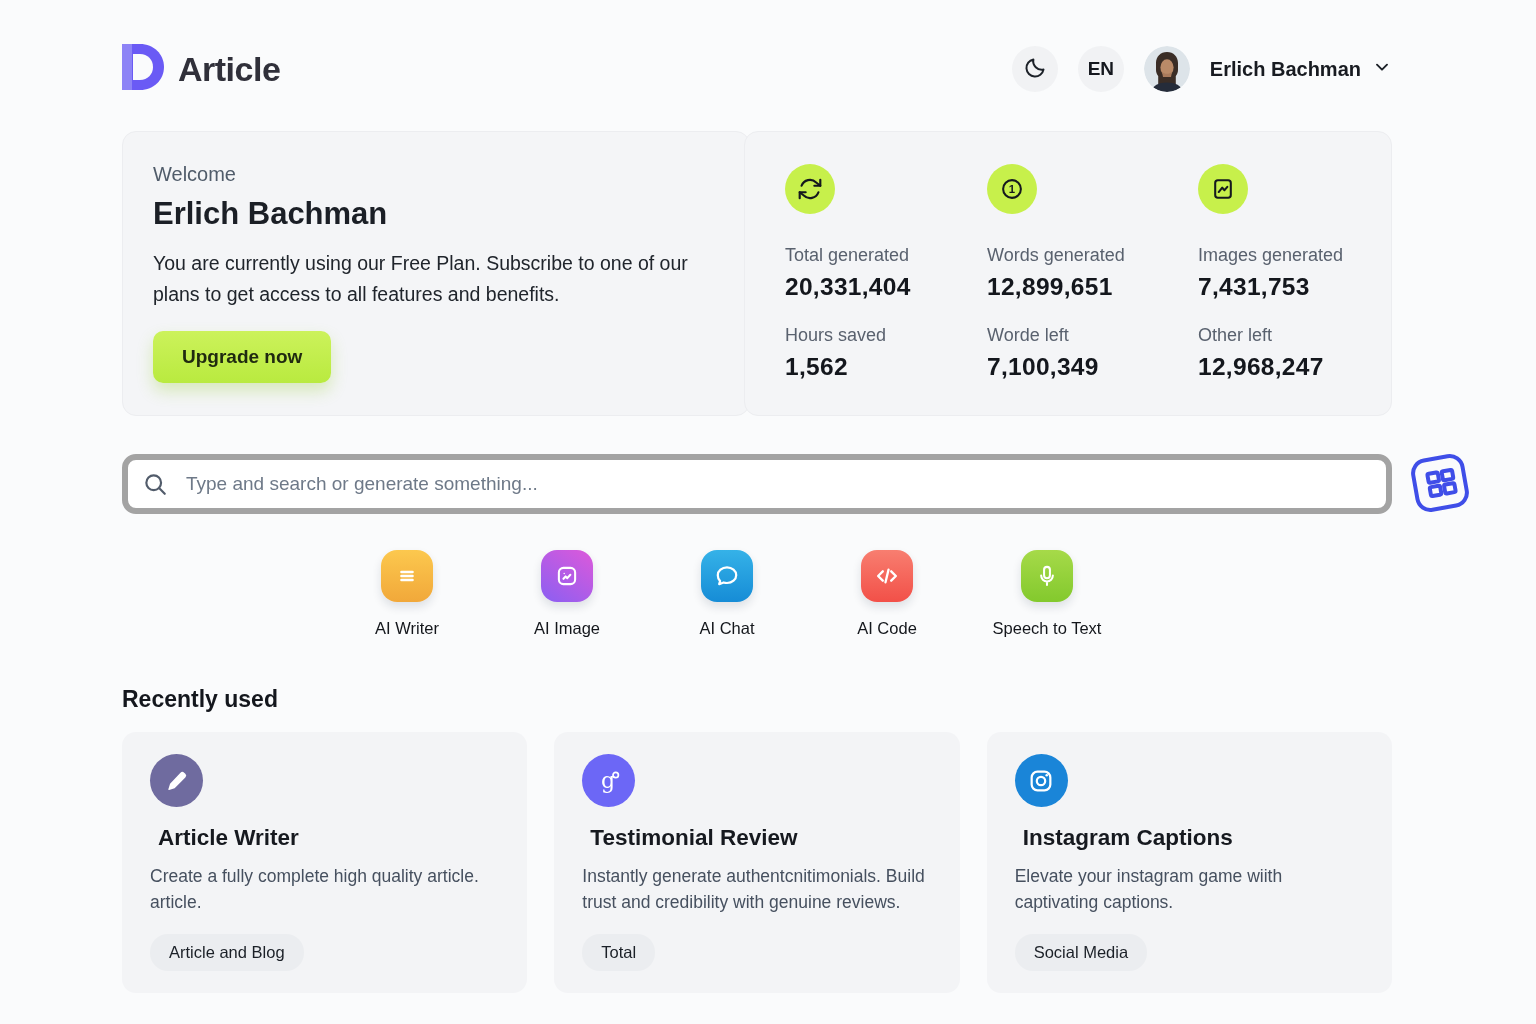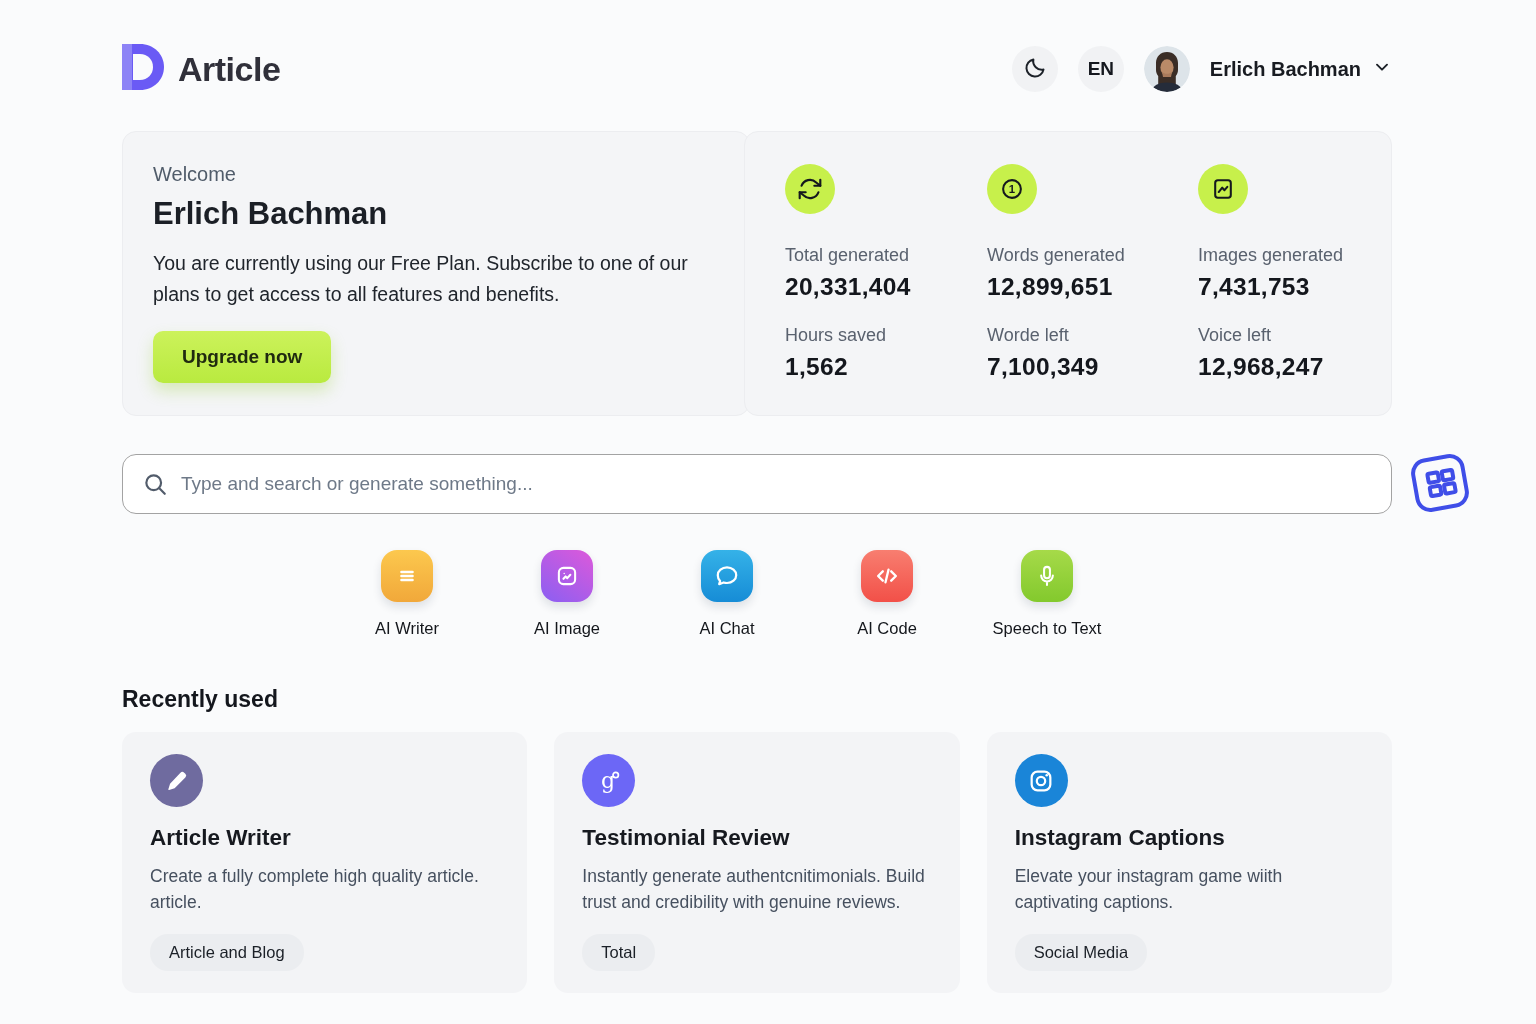--- a/index.html
+++ b/index.html
@@ -35,21 +35,21 @@
   .stats-card { top:131px; left:744px; width:648px; height:285px; padding:32px 20px 0 40px;
     display:grid; grid-template-columns:202px 211px auto; }
   .stat-icon { width:50px; height:50px; border-radius:50%; background:#c7f04b;
     display:flex; align-items:center; justify-content:center; margin-bottom:31px; }
   .stat-label { font-size:18px; color:#59616e; margin-bottom:7px; }
   .stat-value { font-size:24.5px; font-weight:700; color:#14171d; letter-spacing:.3px; }
   .stat-gap { height:24px; }
 
   
   .search-wrap { position:absolute; top:454px; left:122px; width:1270px; height:60px; }
-  .search-input { width:100%; height:100%; border:1px solid #a3a3a3; border-radius:14px;
+  .search-input { width:100%; height:100%; border:6px solid #a3a3a3; border-radius:14px;
     background:#ffffff; padding:0 22px 0 58px; font-size:19px; color:#1f242b;
     font-family:"Liberation Sans",sans-serif; outline:none; }
   .search-input::placeholder { color:#6e7988; }
   .search-glyph { position:absolute; left:20px; top:17px; }
   .apps-btn { position:absolute; top:449px; left:1406px; width:68px; height:70px;
     background:none; border:none; cursor:pointer; padding:0; }
   .apps-btn svg { transform:rotate(-10deg); }
 
   
   .tools-row { position:absolute; top:550px; left:122px; width:1270px;
@@ -69,21 +69,21 @@
   .recent-heading { position:absolute; top:686px; left:122px; font-size:23px; font-weight:800; color:#14171d; }
   .recent-grid { position:absolute; top:732px; left:122px; width:1270px;
     display:grid; grid-template-columns:repeat(3,1fr); gap:27px; }
   .recent-card { background:#f3f4f6; border-radius:14px; height:261px; padding:22px 28px;
     position:relative; cursor:pointer; }
   .recent-icon { width:53px; height:53px; border-radius:50%;
     display:flex; align-items:center; justify-content:center; margin-bottom:18px; }
   .ri-article { background:#6f6b9f; }
   .ri-testimonial { background:#6c67f6; }
   .ri-instagram { background:#1a85d8; }
-  .recent-title { font-size:22.5px; font-weight:700; color:#16191f; margin:0 0 12px; }
+  .recent-title { font-size:22.5px; font-weight:700; color:#16191f; margin:0 8px 12px; }
   .recent-desc { font-size:17.5px; line-height:1.5; color:#46505f; }
   .tag-pill { position:absolute; left:28px; bottom:22px; background:#ebedf0;
     border-radius:18px; padding:9px 19px; font-size:16.5px; color:#1b2027; }
 </style>
 </head>
 <body>
 
 <div class="header">
   <div class="logo">
     <span>
@@ -172,21 +172,21 @@
   <div>
     <div class="stat-icon">
       <svg width="26" height="26" viewBox="0 0 24 24" fill="none" stroke="#15181e" stroke-width="1.9" stroke-linecap="round" stroke-linejoin="round">
         <rect x="4.8" y="4" width="14.4" height="16" rx="2.5"></rect>
         <path d="M8 14.8l3.3-4 2.1 2.3 2.6-3.1"></path>
       </svg>
     </div>
     <div class="stat-label">Images generated</div>
     <div class="stat-value">7,431,753</div>
     <div class="stat-gap"></div>
-    <div class="stat-label">Voice left</div>
+    <div class="stat-label">Other left</div>
     <div class="stat-value">12,968,247</div>
   </div>
 </div>
 
 <div class="search-wrap">
   <input class="search-input" type="text" placeholder="Type and search or generate something..." style="">
   <span class="search-glyph">
     <svg width="26" height="26" viewBox="0 0 24 24" fill="none" stroke="#525c6b" stroke-width="2" stroke-linecap="round">
       <circle cx="10.8" cy="10.8" r="6.8"></circle>
         <line x1="16" y1="16" x2="21" y2="21"></line>

